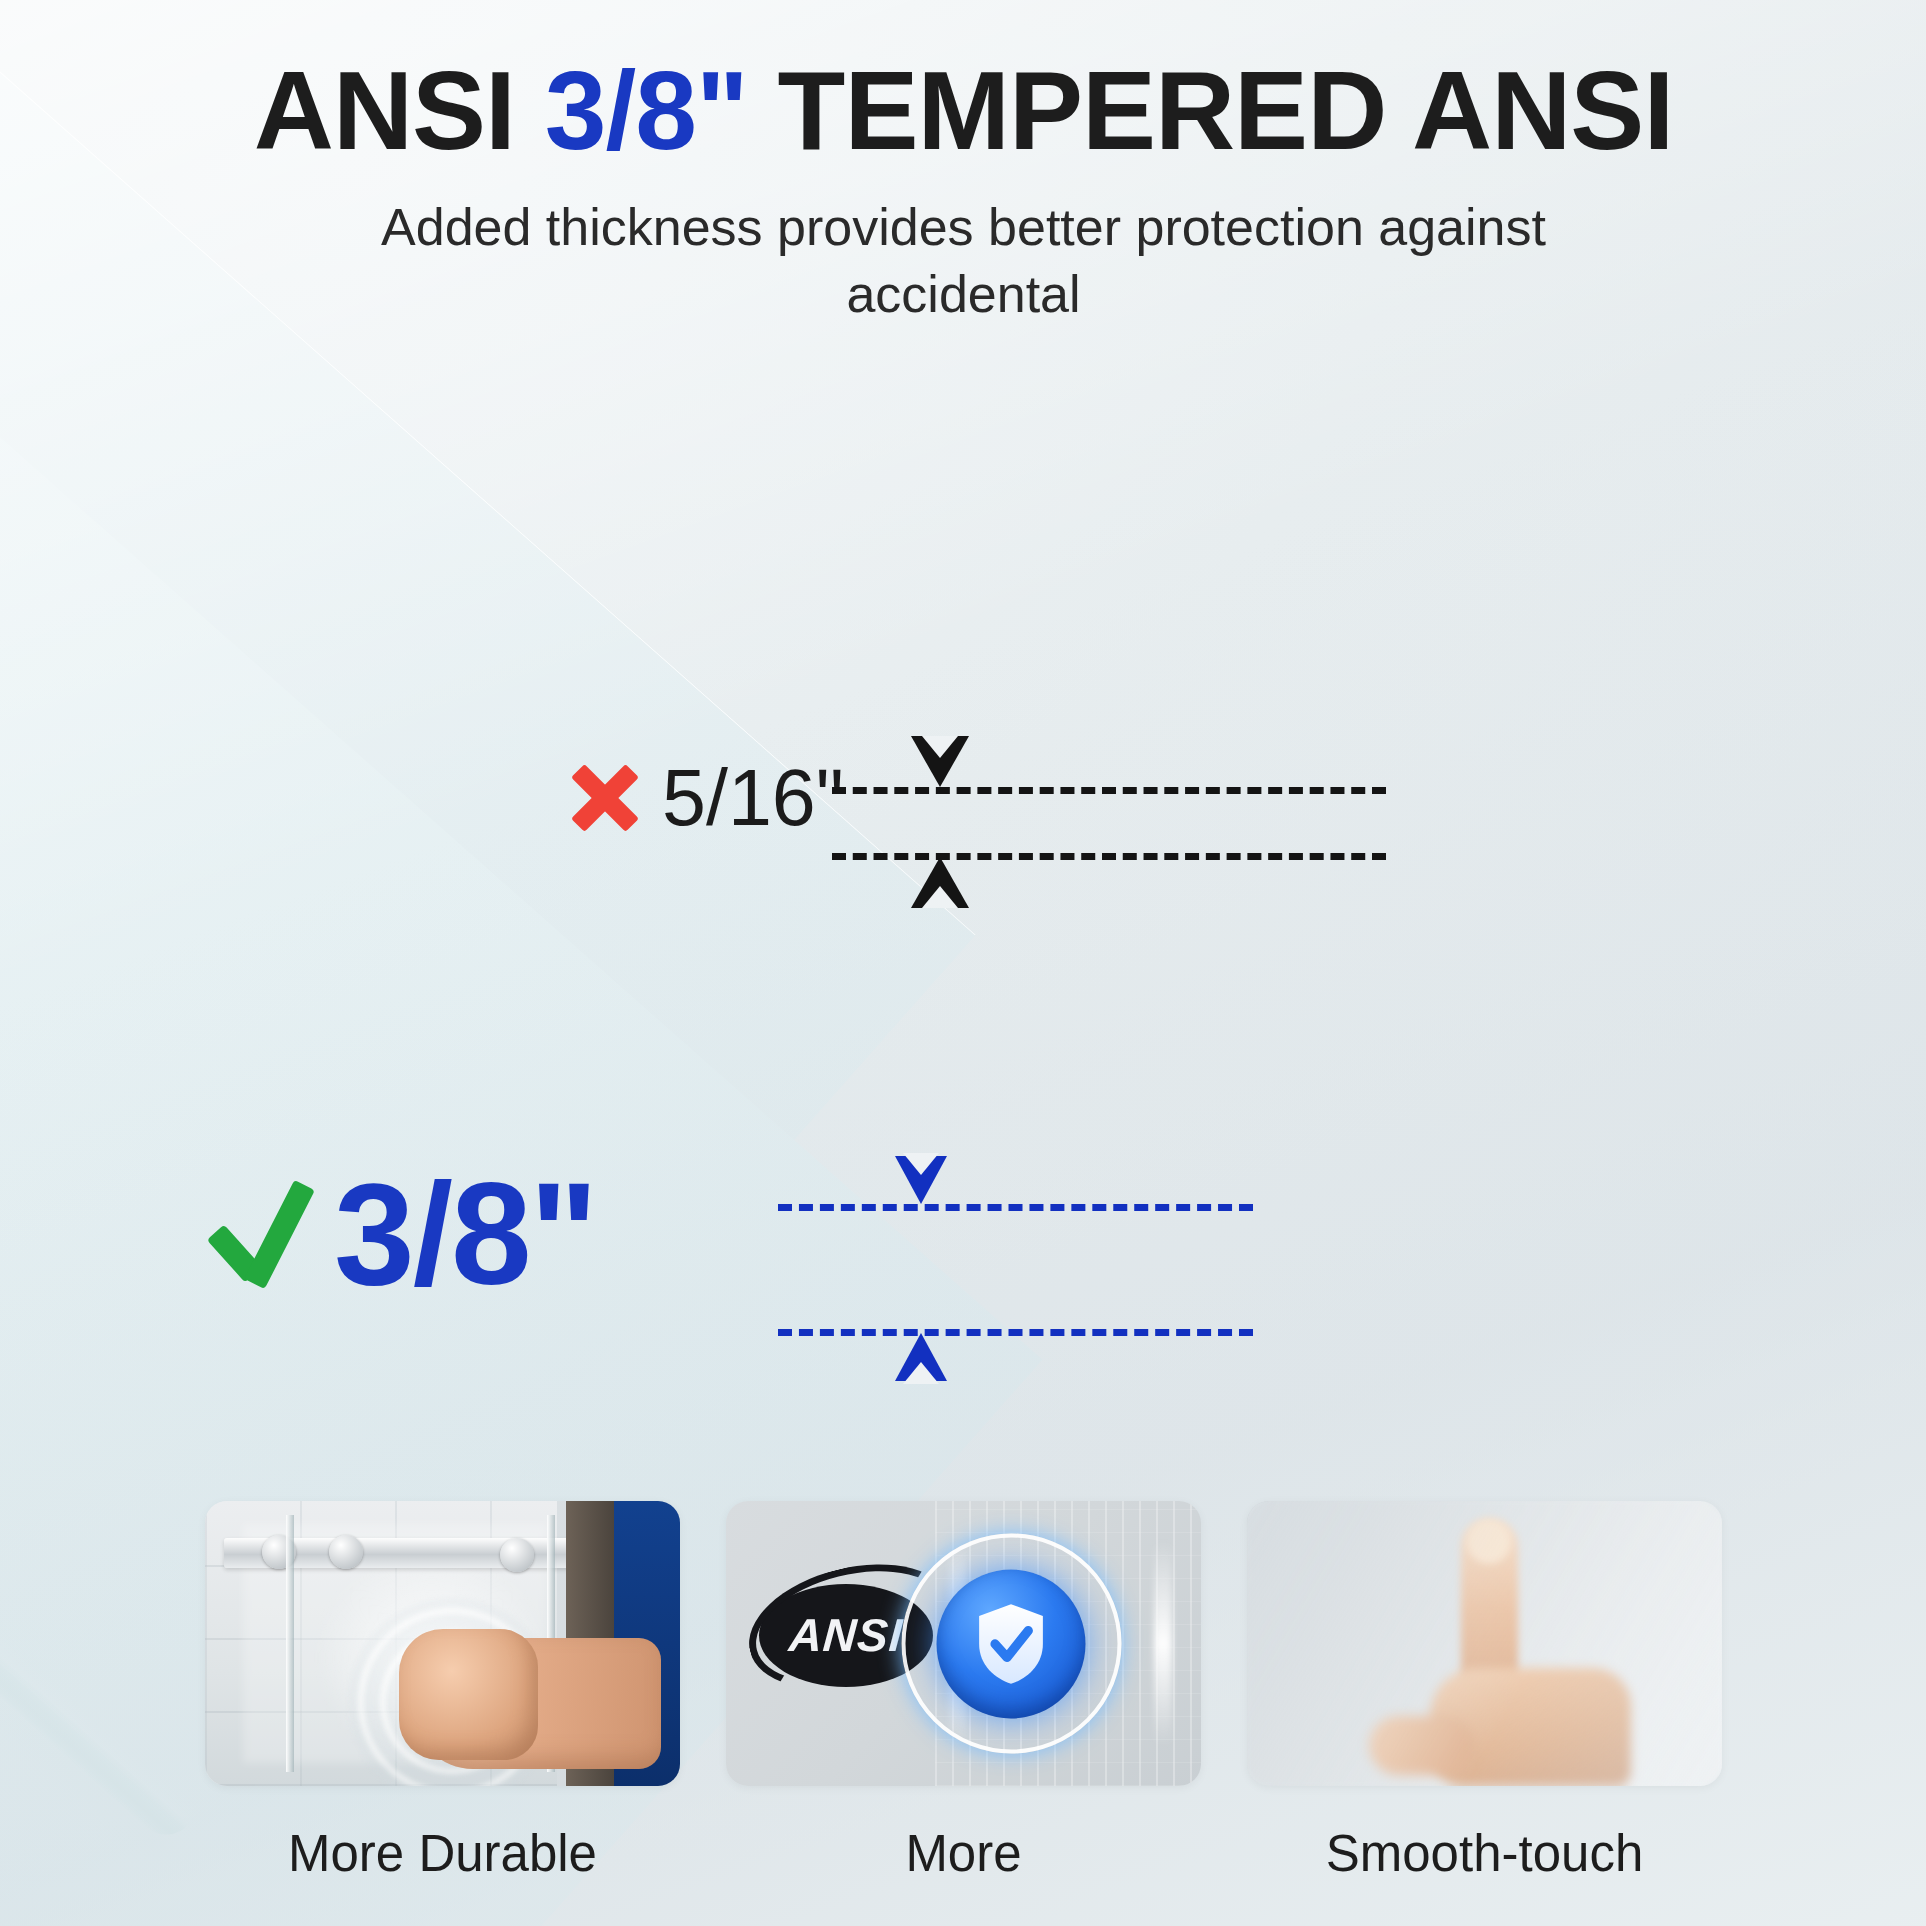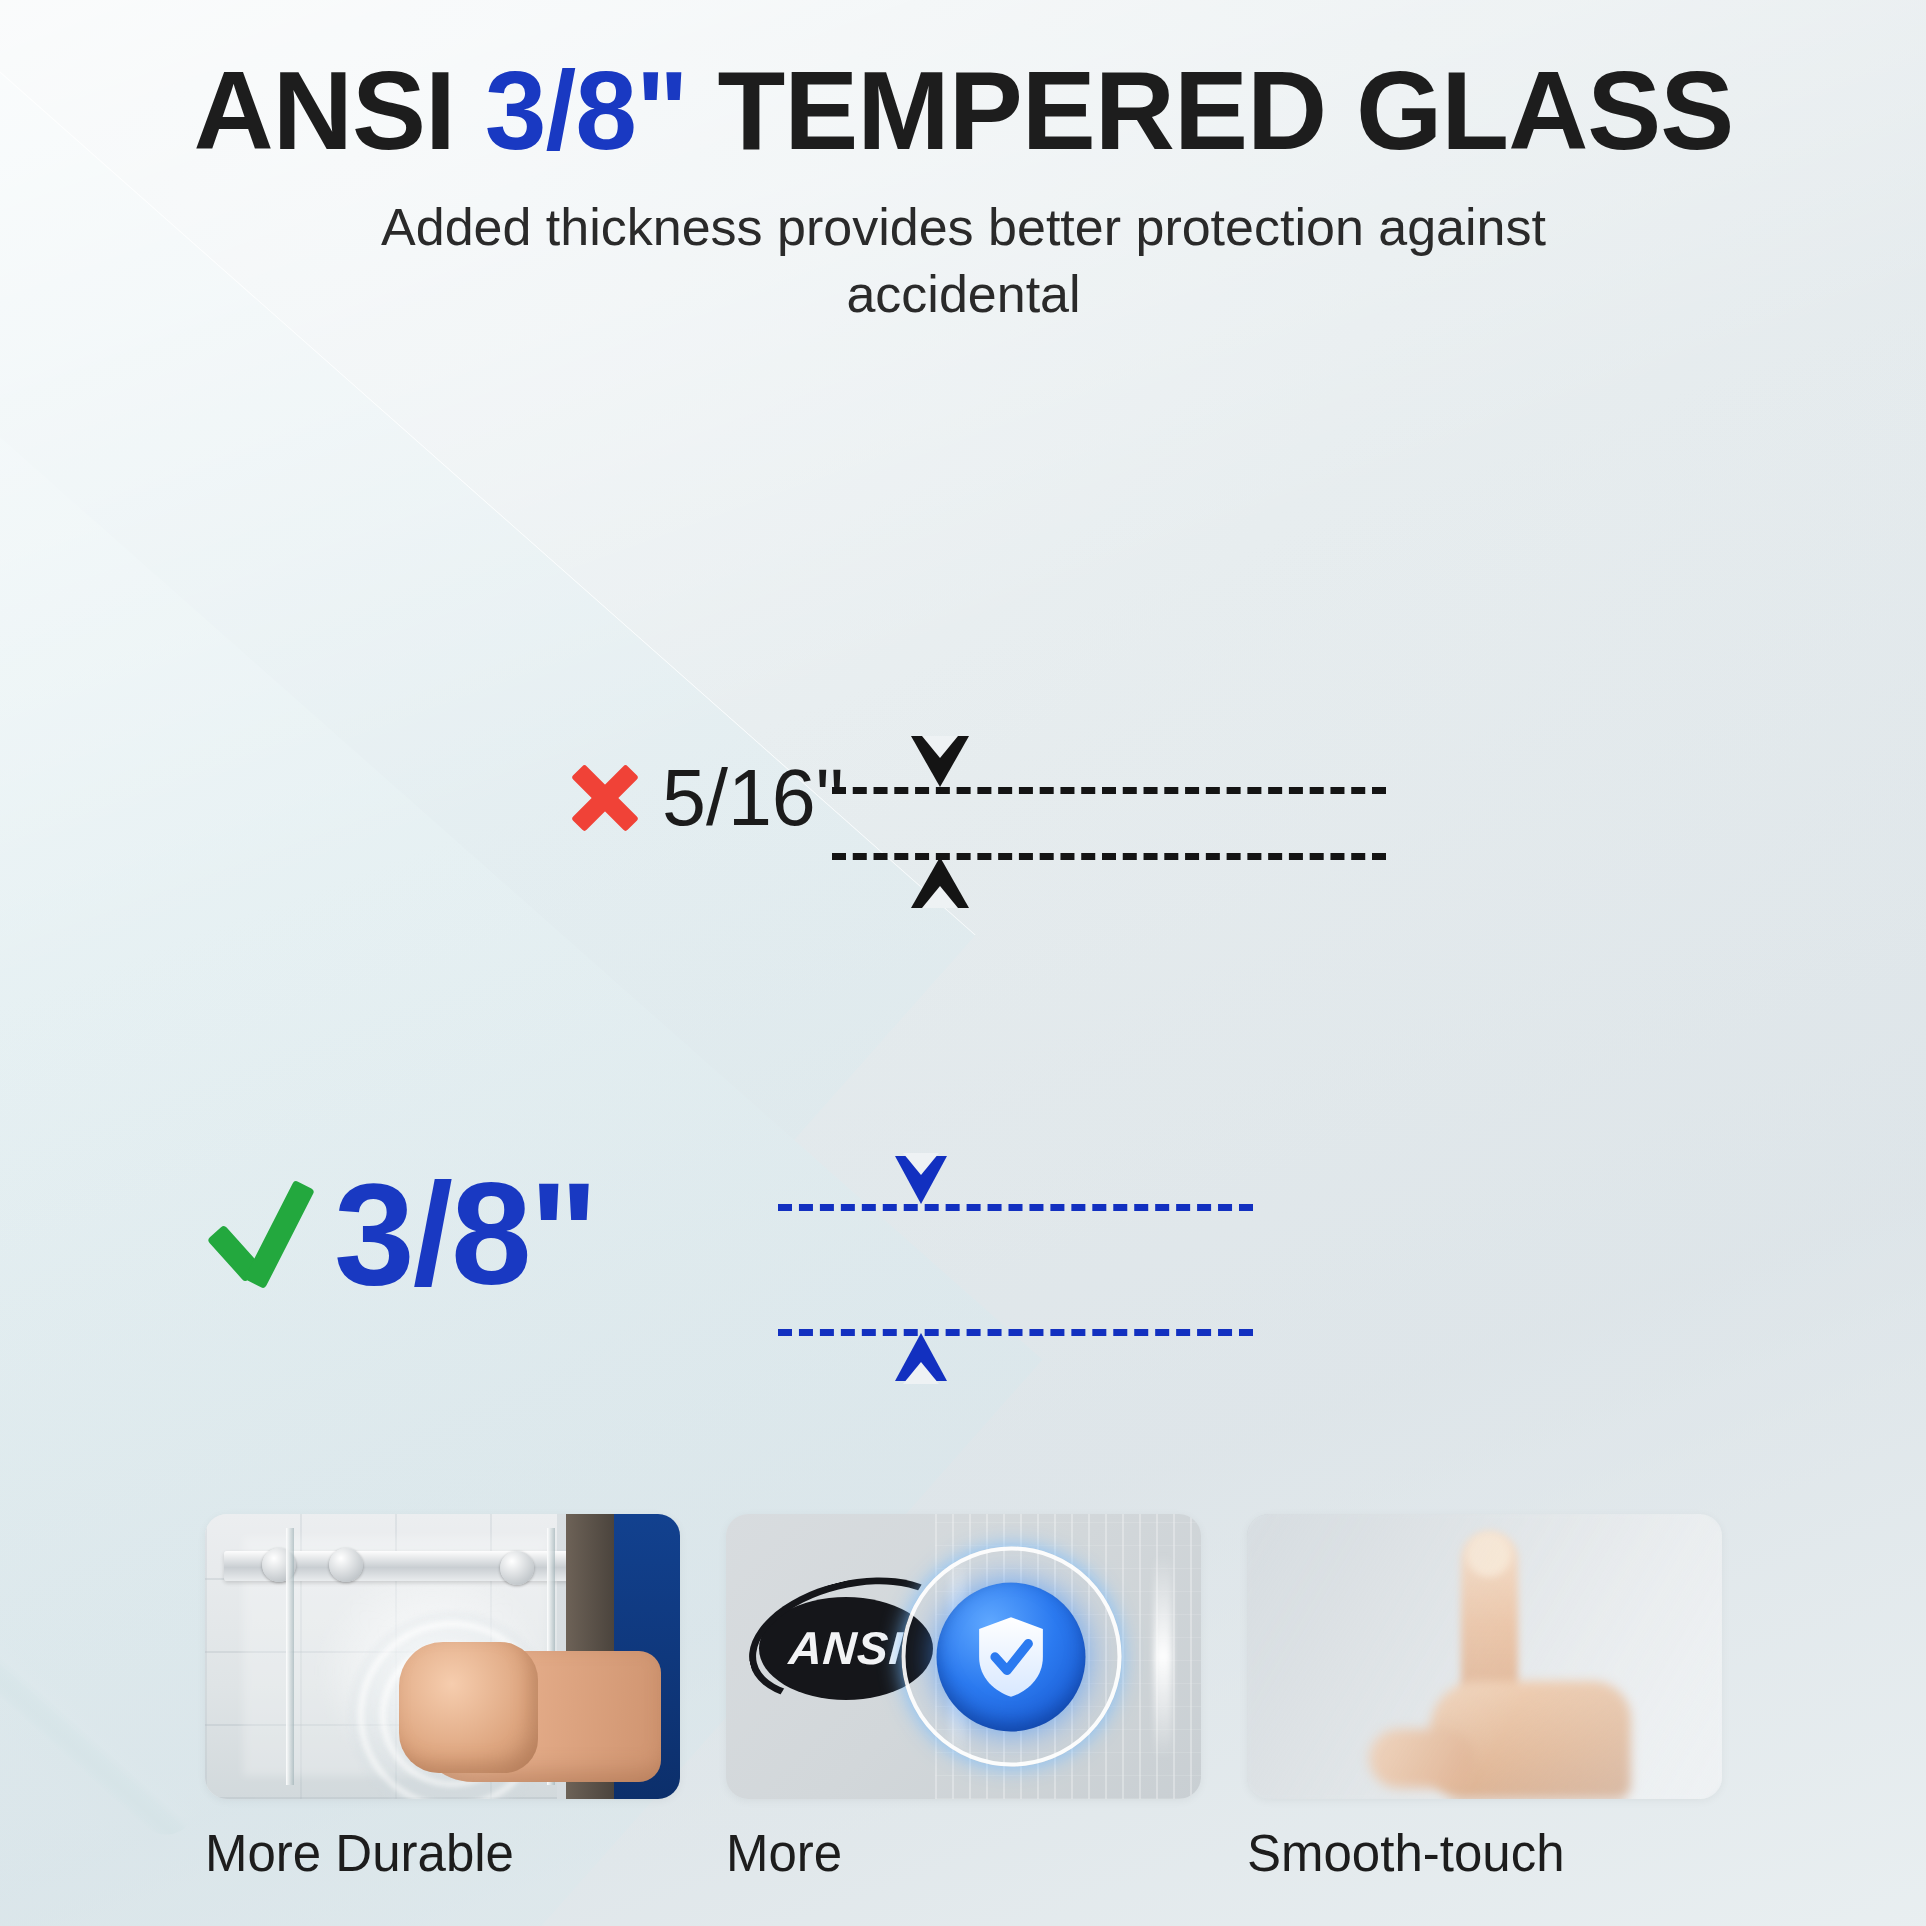--- a/index.html
+++ b/index.html
@@ -212,22 +212,22 @@
     display:flex; justify-content:center; gap:46px;
     padding:0 117px 44px;
   }
   .card { width:475px; }
   .thumb {
     width:100%; height:285px; border-radius:22px; overflow:hidden;
     position:relative; background:#d6dadd;
     box-shadow:0 2px 10px rgba(0,0,0,.05);
   }
   .caption {
-    text-align:left; font-size:51px; color:#1d1d1d;
-    margin-top:25px; font-weight:400; white-space:nowrap;
+    text-align:center; font-size:51px; color:#1d1d1d;
+    margin-top:38px; font-weight:400; white-space:nowrap;
   }
 
   
   .t1 { background:linear-gradient(100deg,#e9ecee 0%,#dfe4e7 55%,#cdd4d8 100%); }
   .t1 .wallA { position:absolute; left:0; top:0; width:74%; height:100%;
     background:linear-gradient(180deg,#eceef0,#dfe4e6 60%,#d2d9dc); }
   .t1 .tilelines { position:absolute; left:0; top:0; width:74%; height:100%;
     background:
       repeating-linear-gradient(0deg, rgba(160,172,180,.28) 0 2px, transparent 2px 73px),
       repeating-linear-gradient(90deg, rgba(160,172,180,.22) 0 2px, transparent 2px 95px);
@@ -342,21 +342,21 @@
       <div class="hilite"></div>
       <div class="shade"></div>
     </div>
 
   </div>
 
   <div class="bg-sheen"></div>
 
   <div class="header">
     <div class="title">
-      <span>ANSI </span><span class="hl">3/8"</span><span> TEMPERED GLASS</span>
+      <span>ANSI </span><span class="hl">3/8"</span><span> TEMPERED ANSI</span>
     </div>
     <div class="subtitle">
       <span>Added thickness provides better protection against accidental</span><br>
     </div>
   </div>
 
   <div class="dim dim-thin">
     <div class="x-mark"></div>
     <div class="label">5/16"</div>
   </div>

